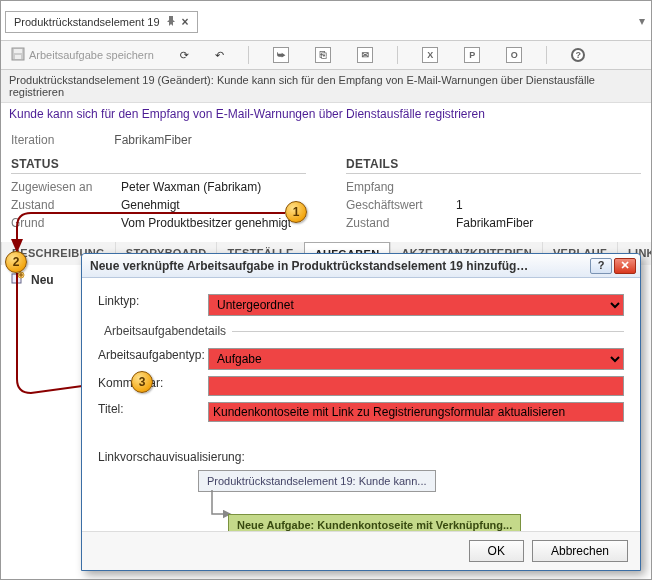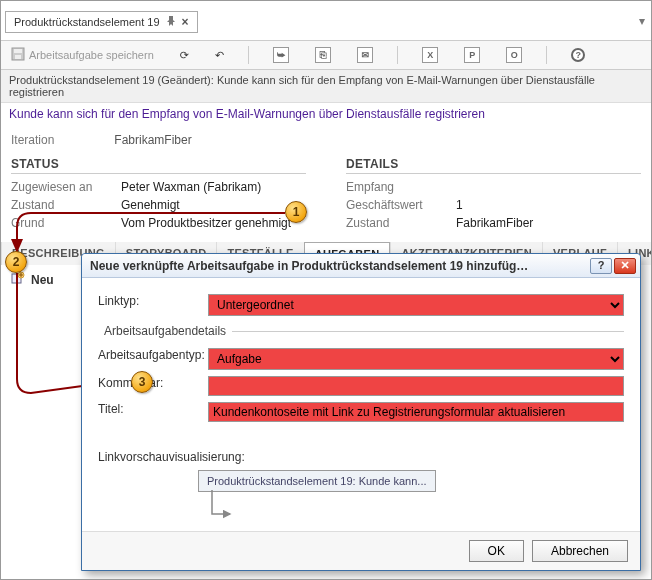--- a/index.html
+++ b/index.html
@@ -226,20 +226,21 @@
       <div class="preview">
         <div class="pbox parent">Produktrückstandselement 19: Kunde kann...</div>
         <svg style="position:absolute; left:108px; top:20px;" width="30" height="34">
             <path d="M 6 0 L 6 24 L 24 24" stroke="#888" stroke-width="1.5" fill="none" marker-end="url(#ah2)"></path>
             <defs>
               <marker id="ah2" markerWidth="6" markerHeight="6" refX="5" refY="3" orient="auto">
                 <path d="M0,0 L6,3 L0,6 z" fill="#888"></path>
               </marker>
             </defs>
           </svg>
+        <div class="pbox child">Neue Aufgabe: Kundenkontoseite mit Verknüpfung...</div>
       </div>
     </div>
   </div>
   <div class="dlg-btns">
     <button>OK</button>
     <button>Abbrechen</button>
   </div>
 </div>
 
 </body></html>

